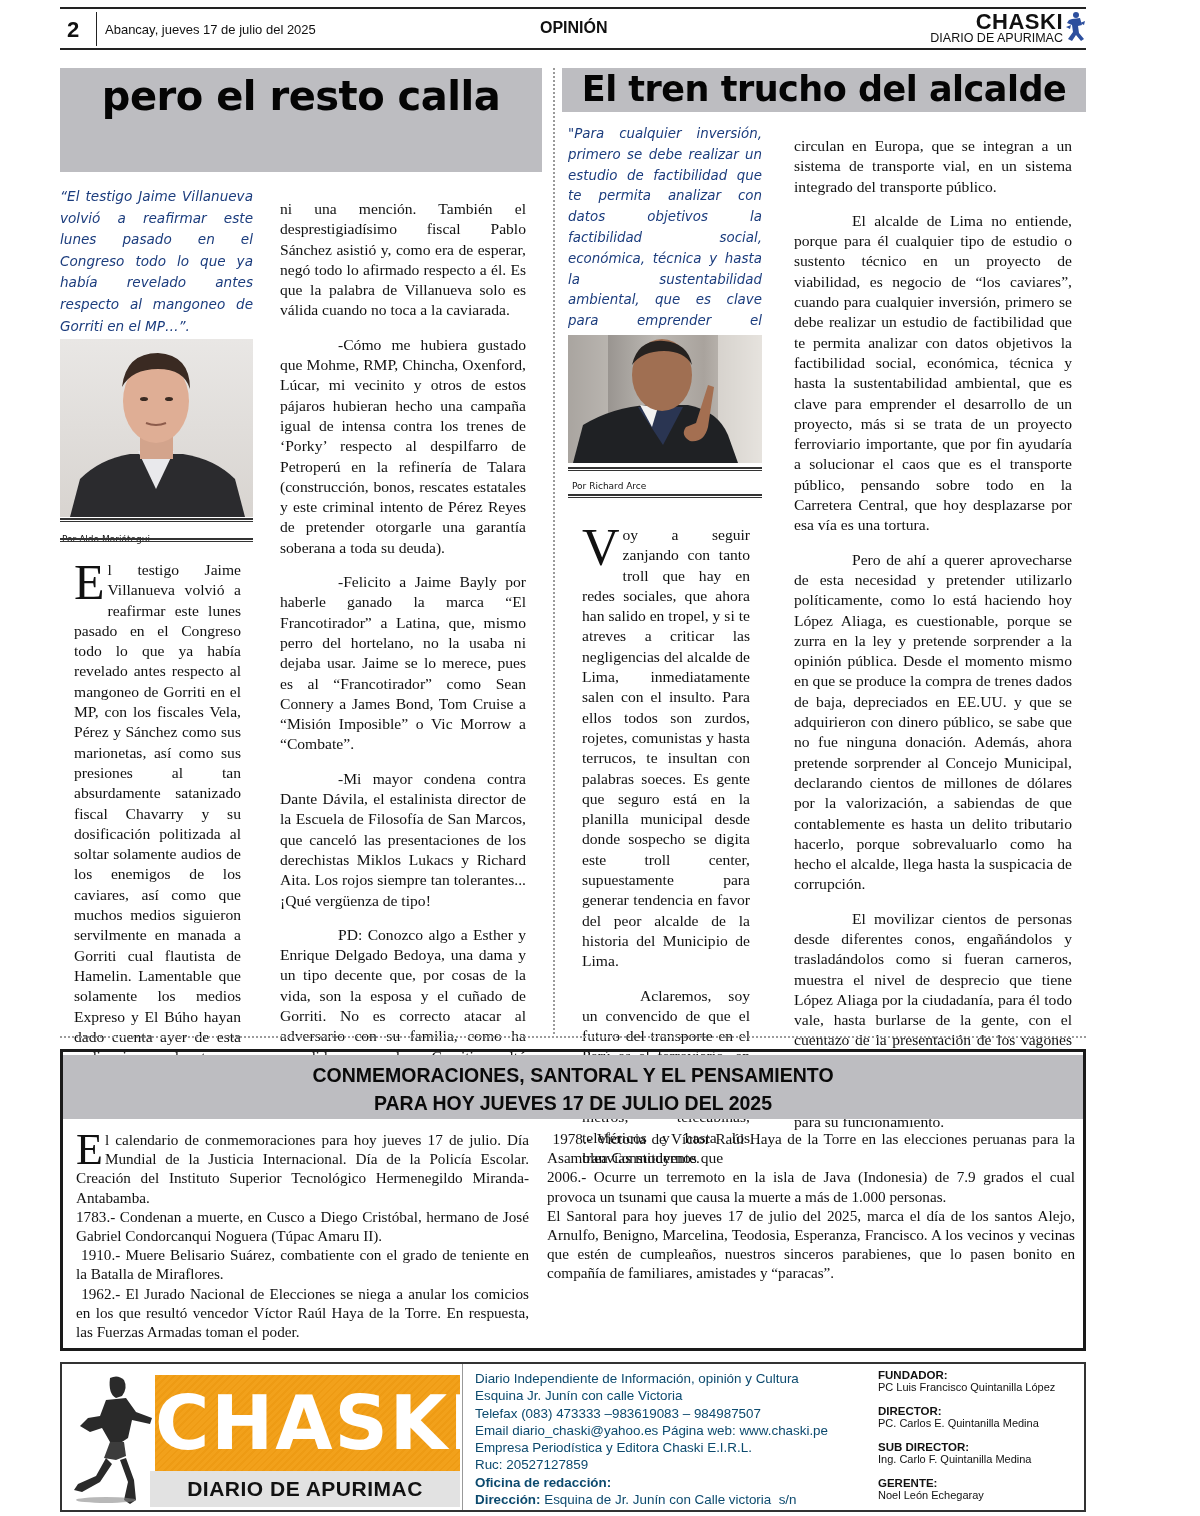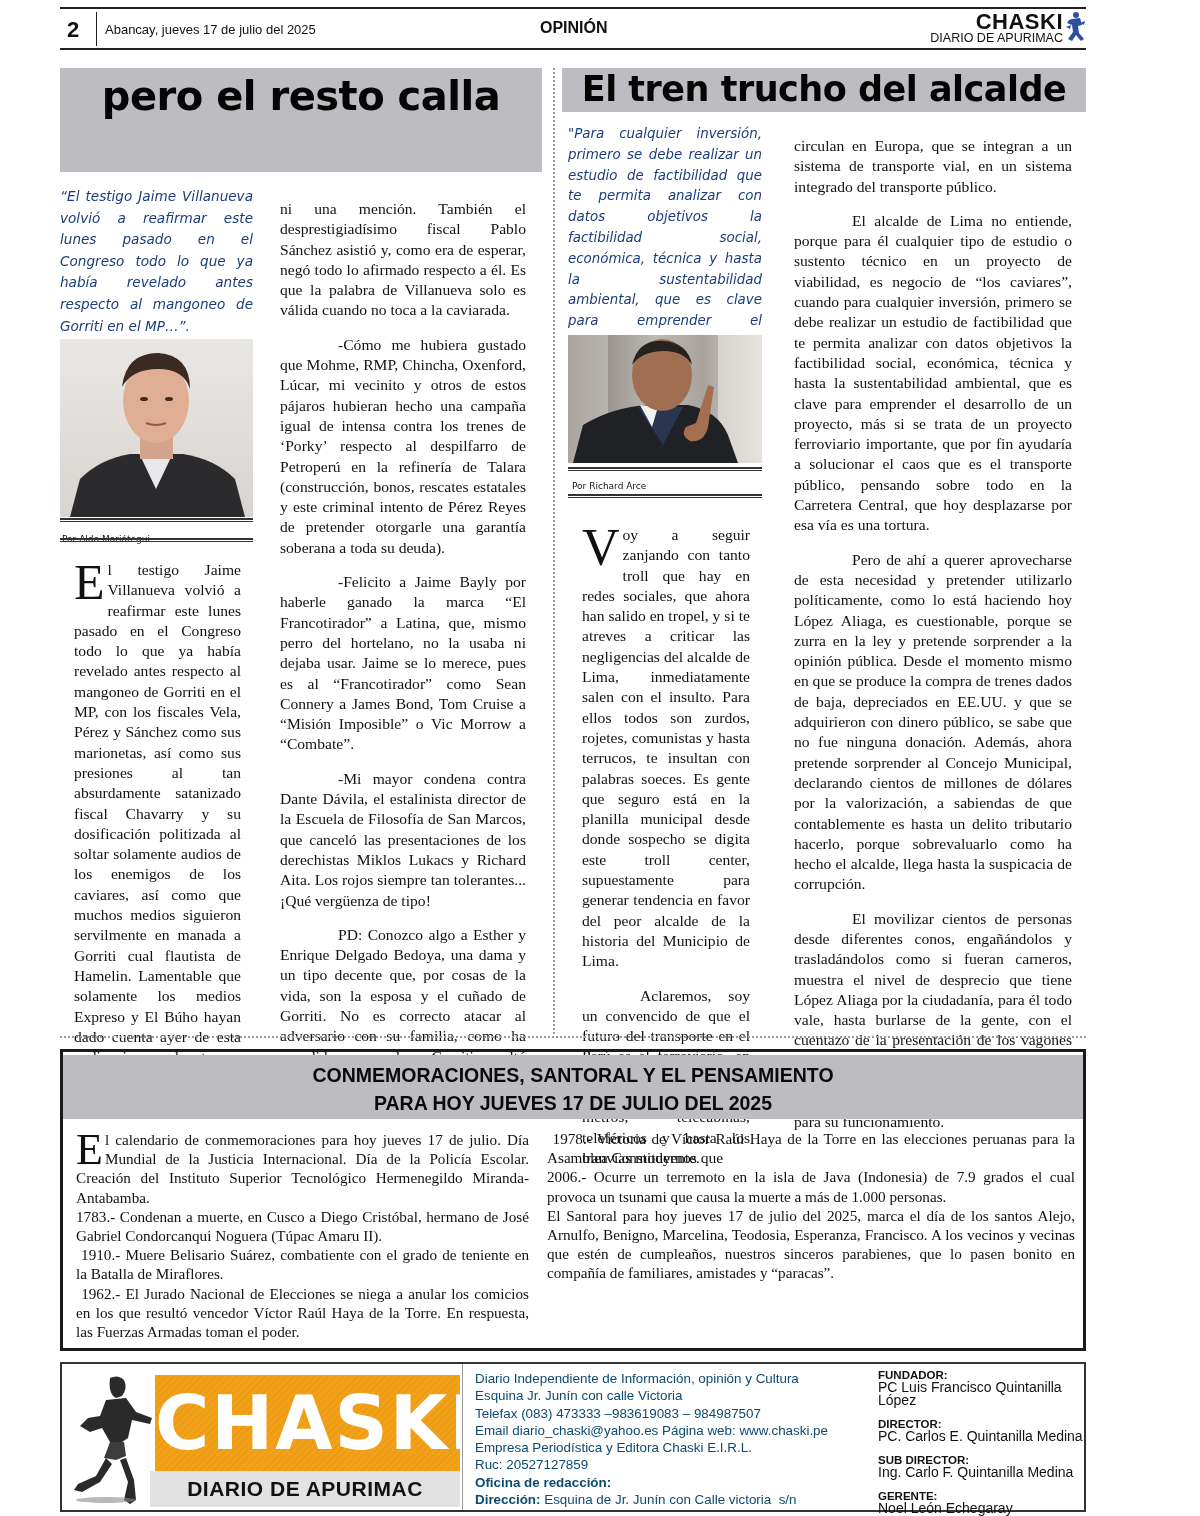--- a/index.html
+++ b/index.html
@@ -68,21 +68,21 @@
   .ft-orange { left: 155px; top: 1375px; width: 305px; height: 96px; background: repeating-linear-gradient(135deg, #f2a11b 0 3px, #ee9b14 3px 5px); }
   .ft-chaski { left: 155px; top: 1375px; width: 305px; height: 96px; text-align: center; font: bold 74px "DejaVu Sans", sans-serif; color: #fff; line-height: 96px; letter-spacing: 2px; }
   .ft-grey { left: 150px; top: 1471px; width: 310px; height: 36px; background: #e2e2e2; }
   .ft-diario { left: 150px; top: 1471px; width: 310px; height: 36px; text-align: center; font: bold 21px "Liberation Sans", sans-serif; line-height: 36px; color: #111; letter-spacing: 0.5px; }
   .ft-runner { left: 66px; top: 1372px; width: 90px; height: 136px; }
   .ft-sep { left: 462px; top: 1364px; width: 1px; height: 146px; background: #999; }
   .ft-info { left: 475px; top: 1370px; width: 390px; font: 13.4px "Liberation Sans", sans-serif; line-height: 17.3px; color: #0c4a6e; }
   .ft-info b { font-weight: bold; }
   .ft-staff { left: 878px; top: 1369px; width: 210px; font: 11.5px "Liberation Sans", sans-serif; color: #111; }
   .ft-staff .role { font-weight: bold; font-size: 11.5px; line-height: 12px; }
-  .ft-staff .person { font-size: 14px; line-height: 13px; margin-bottom: 11px; }
+  .ft-staff .person { font-size: 11px; line-height: 13px; margin-bottom: 11px; }
 </style>
 </head>
 <body>
 
 <div class="abs hdr-top-rule"></div>
 <div class="abs pg-num">2</div>
 <div class="abs pg-sep"></div>
 <div class="abs pg-date">Abancay, jueves 17 de julio del 2025</div>
 <div class="abs pg-section">OPINIÓN</div>
 <div class="abs brand-name">CHASKI</div>

